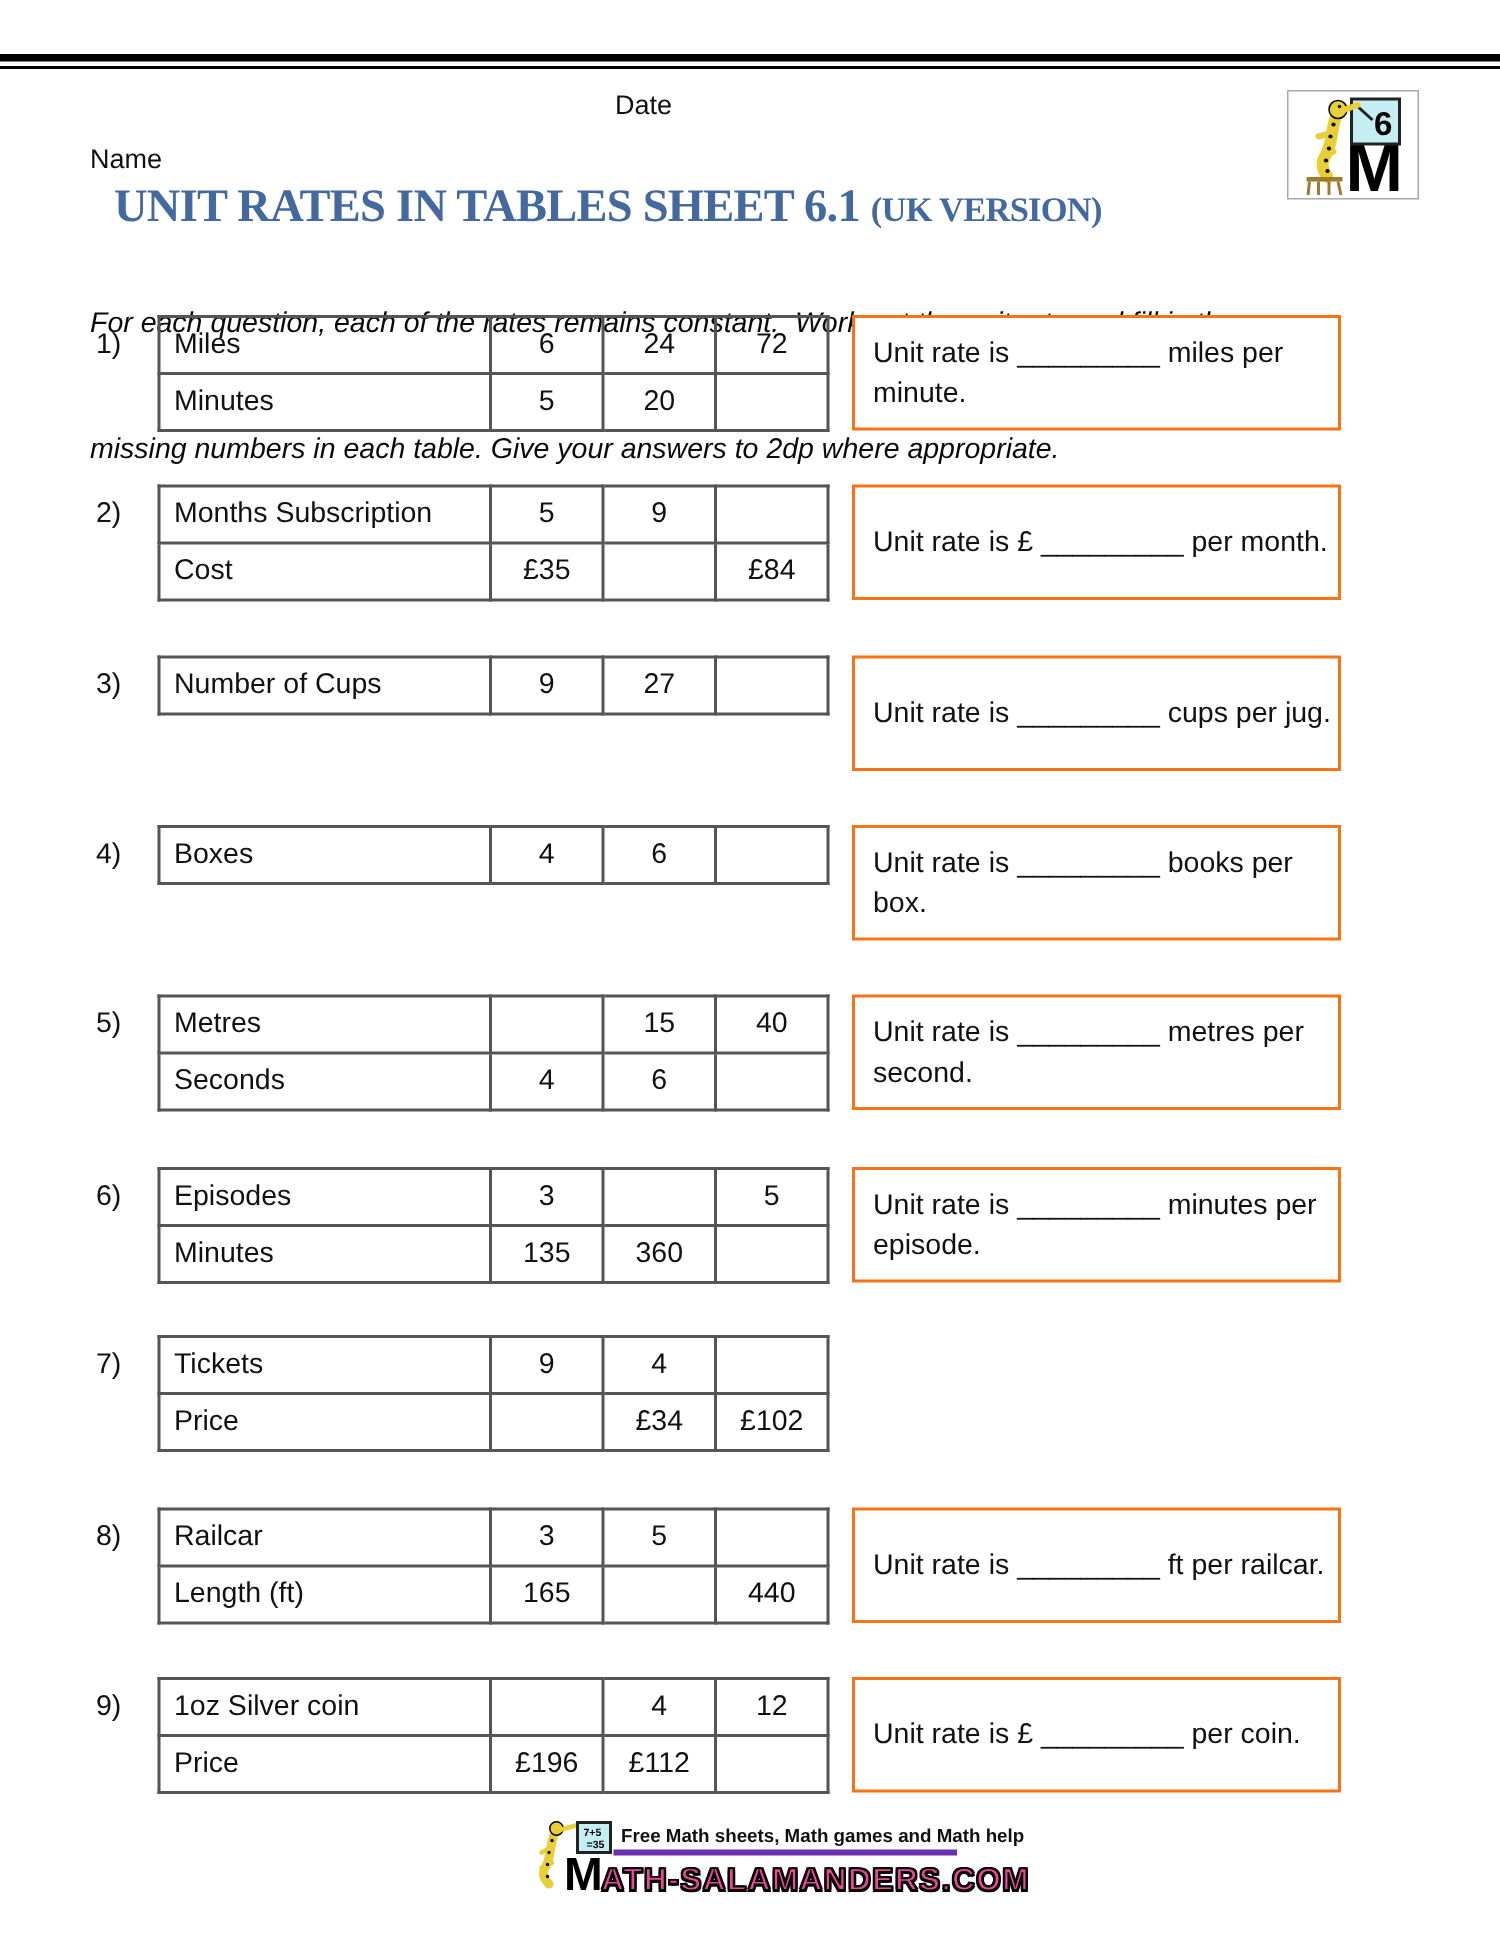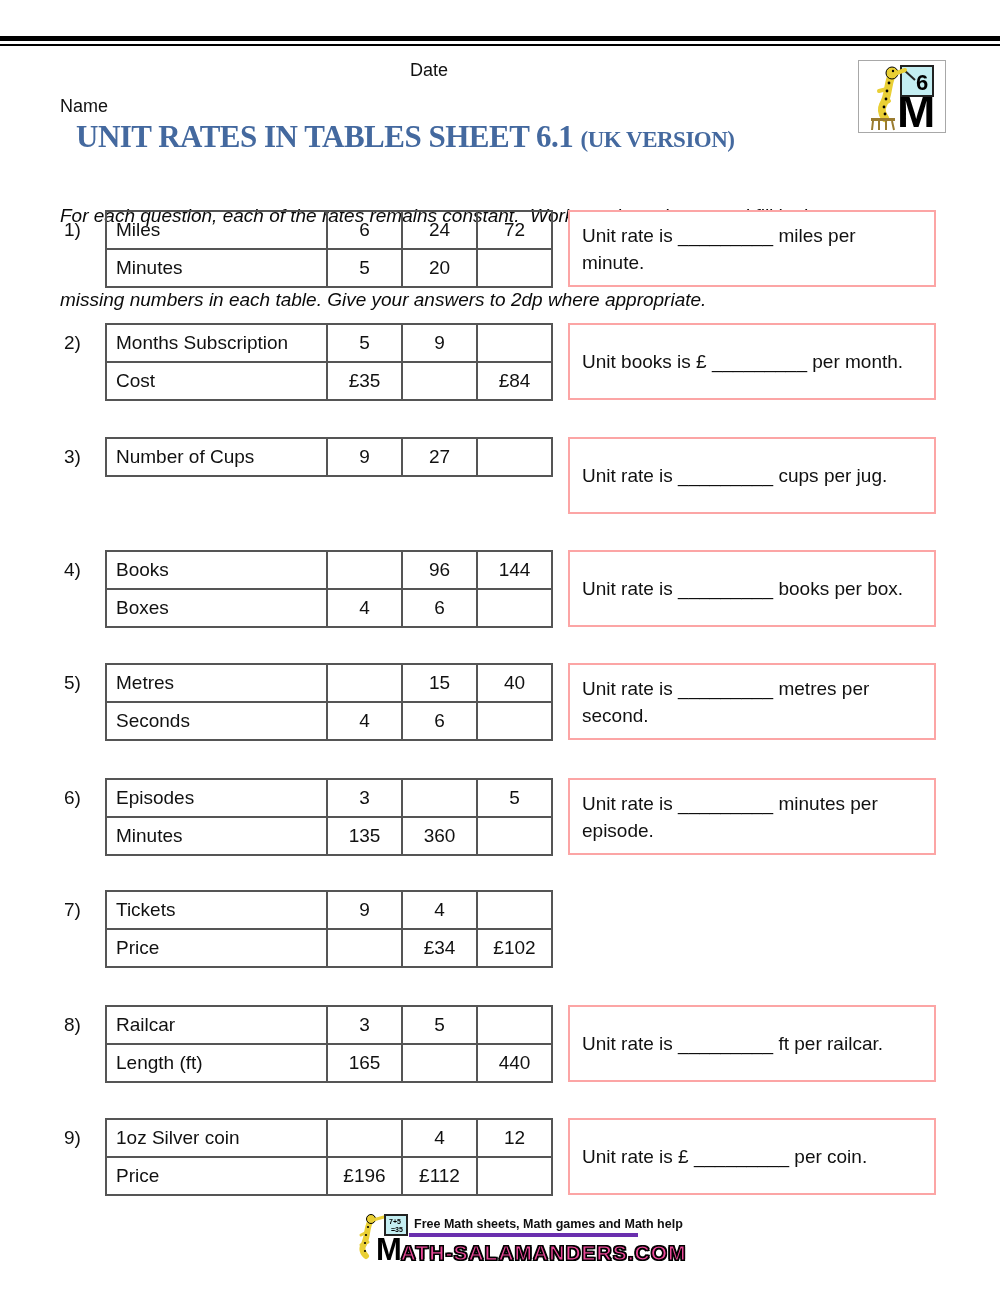--- a/index.html
+++ b/index.html
@@ -15,22 +15,22 @@
   .title{position:absolute;left:60px;top:103px;margin:16px;font-family:"Liberation Serif",serif;font-weight:bold;font-size:31px;letter-spacing:-0.5px;white-space:nowrap;}
   .title .suffix{font-size:23px;font-weight:bold;}
   .instructions{position:absolute;left:60px;top:146px;font-size:19px;font-style:italic;line-height:28px;white-space:pre-wrap;color:#0a0a0a;}
   .q-row{position:absolute;left:0;width:1000px;height:77px;}
   .q-num{position:absolute;left:64px;top:9px;font-size:19px;}
   .q-table{position:absolute;left:105px;top:0;border-collapse:collapse;}
   .q-table td{border:2px solid #555;height:36px;font-size:19px;padding:0;}
   .t-label{width:210px;padding-left:9px !important;}
   .t-cell{width:73px;text-align:center;}
   .q-box{
-    position:absolute;left:568px;top:0;width:368px;height:77px;box-sizing:border-box;
-    border:2px solid #fca5a5;display:flex;align-items:center;background:#fff;
+    position:absolute;left:568px;top:0;width:326px;height:77px;box-sizing:border-box;
+    border:2px solid #f97316;display:flex;align-items:center;background:#fff;
   }
   .q-prompt{padding-left:12px;font-size:19px;line-height:27px;white-space:pre-wrap;}
   
   .f-logo{position:absolute;left:352px;top:1212px;}
   .f-tagline{position:absolute;left:414px;top:1217px;font-size:12.5px;font-weight:bold;color:#101010;white-space:nowrap;text-align:center;}
   .f-line{position:absolute;left:409px;top:1233px;width:229px;height:4px;background:#6a2fae;}
   .f-wordmark{position:absolute;left:376px;top:1234px;white-space:nowrap;display:flex;align-items:baseline;}
   .wm-m{font-size:31px;font-weight:bold;color:#000;line-height:1;letter-spacing:-1px;}
   .wm-rest{
     font-size:21px;font-weight:800;color:#ec4899;letter-spacing:1px;line-height:1;
@@ -118,21 +118,21 @@
         </tr>
         <tr>
           <td class="t-label">Cost</td>
           <td class="t-cell">£35</td>
           <td class="t-cell"></td>
           <td class="t-cell">£84</td>
         </tr>
       </tbody>
     </table>
     <div class="q-box">
-      <div class="q-prompt"><div>Unit books is £ _________ per month.</div></div>
+      <div class="q-prompt"><div>Unit rate is £ _________ per month.</div></div>
     </div>
   </div>
 
   <div class="q-row" style="top: 437px;">
     <div class="q-num">3)</div>
     <table class="q-table">
       <tbody>
         <tr>
           <td class="t-label">Number of Cups</td>
           <td class="t-cell">9</td>
@@ -143,26 +143,20 @@
     </table>
     <div class="q-box">
       <div class="q-prompt"><div>Unit rate is _________ cups per jug.</div></div>
     </div>
   </div>
 
   <div class="q-row" style="top: 550px;">
     <div class="q-num">4)</div>
     <table class="q-table">
       <tbody>
-        <tr>
-          <td class="t-label">Books</td>
-          <td class="t-cell"></td>
-          <td class="t-cell">96</td>
-          <td class="t-cell">144</td>
-        </tr>
         <tr>
           <td class="t-label">Boxes</td>
           <td class="t-cell">4</td>
           <td class="t-cell">6</td>
           <td class="t-cell"></td>
         </tr>
       </tbody>
     </table>
     <div class="q-box">
       <div class="q-prompt"><div>Unit rate is _________ books per box.</div></div>

